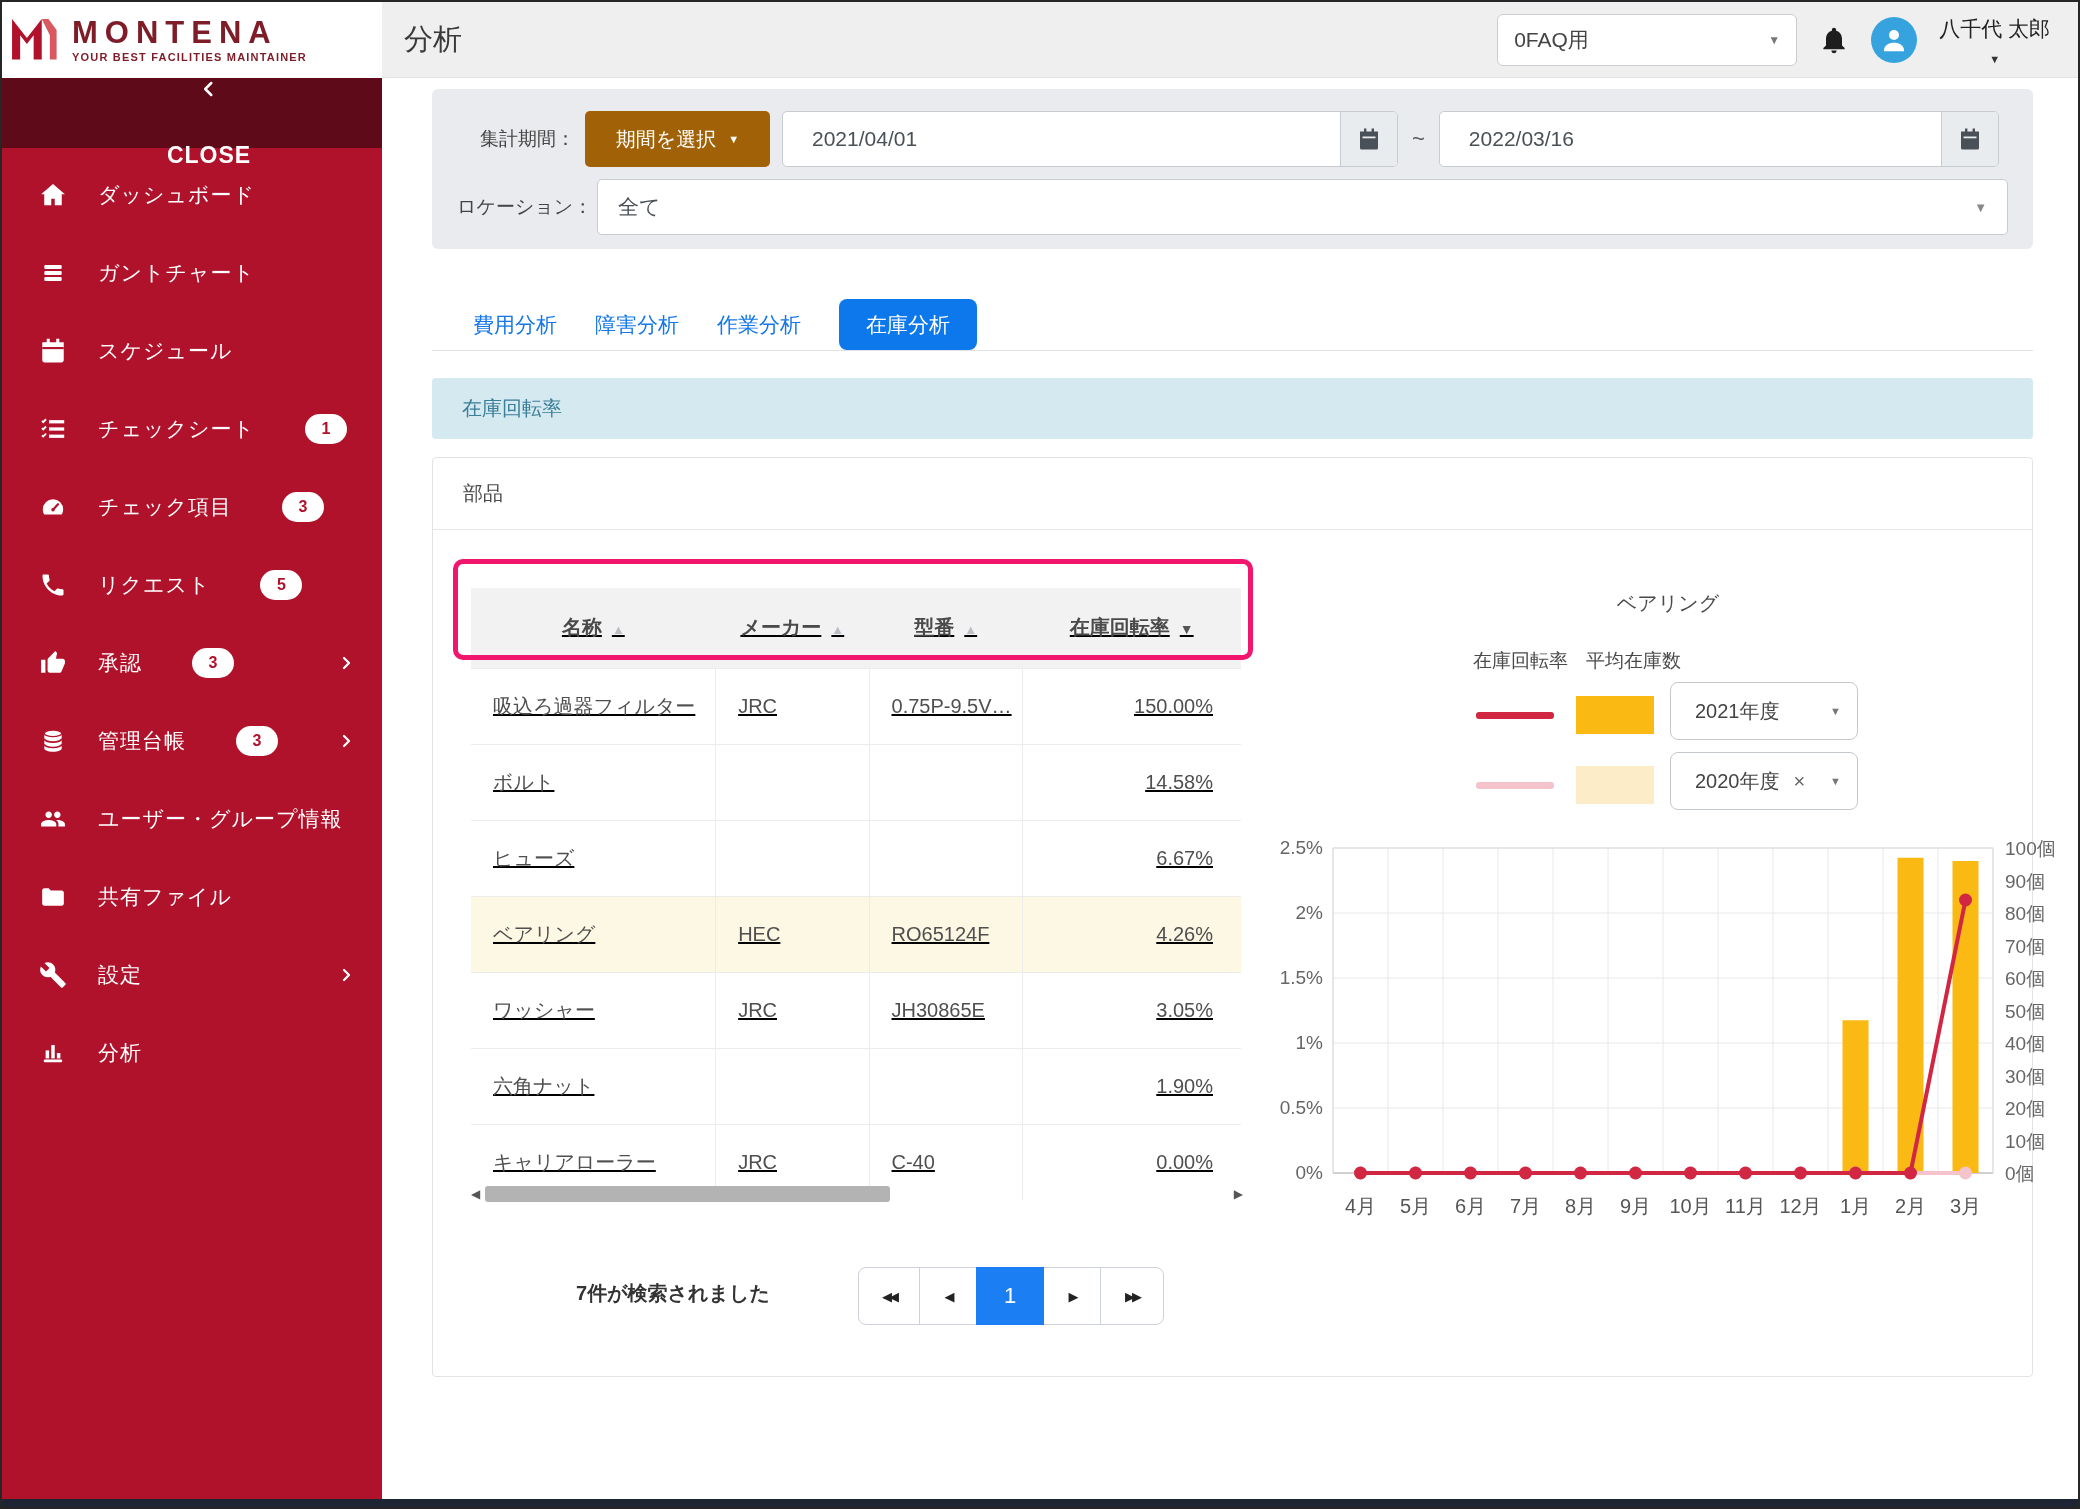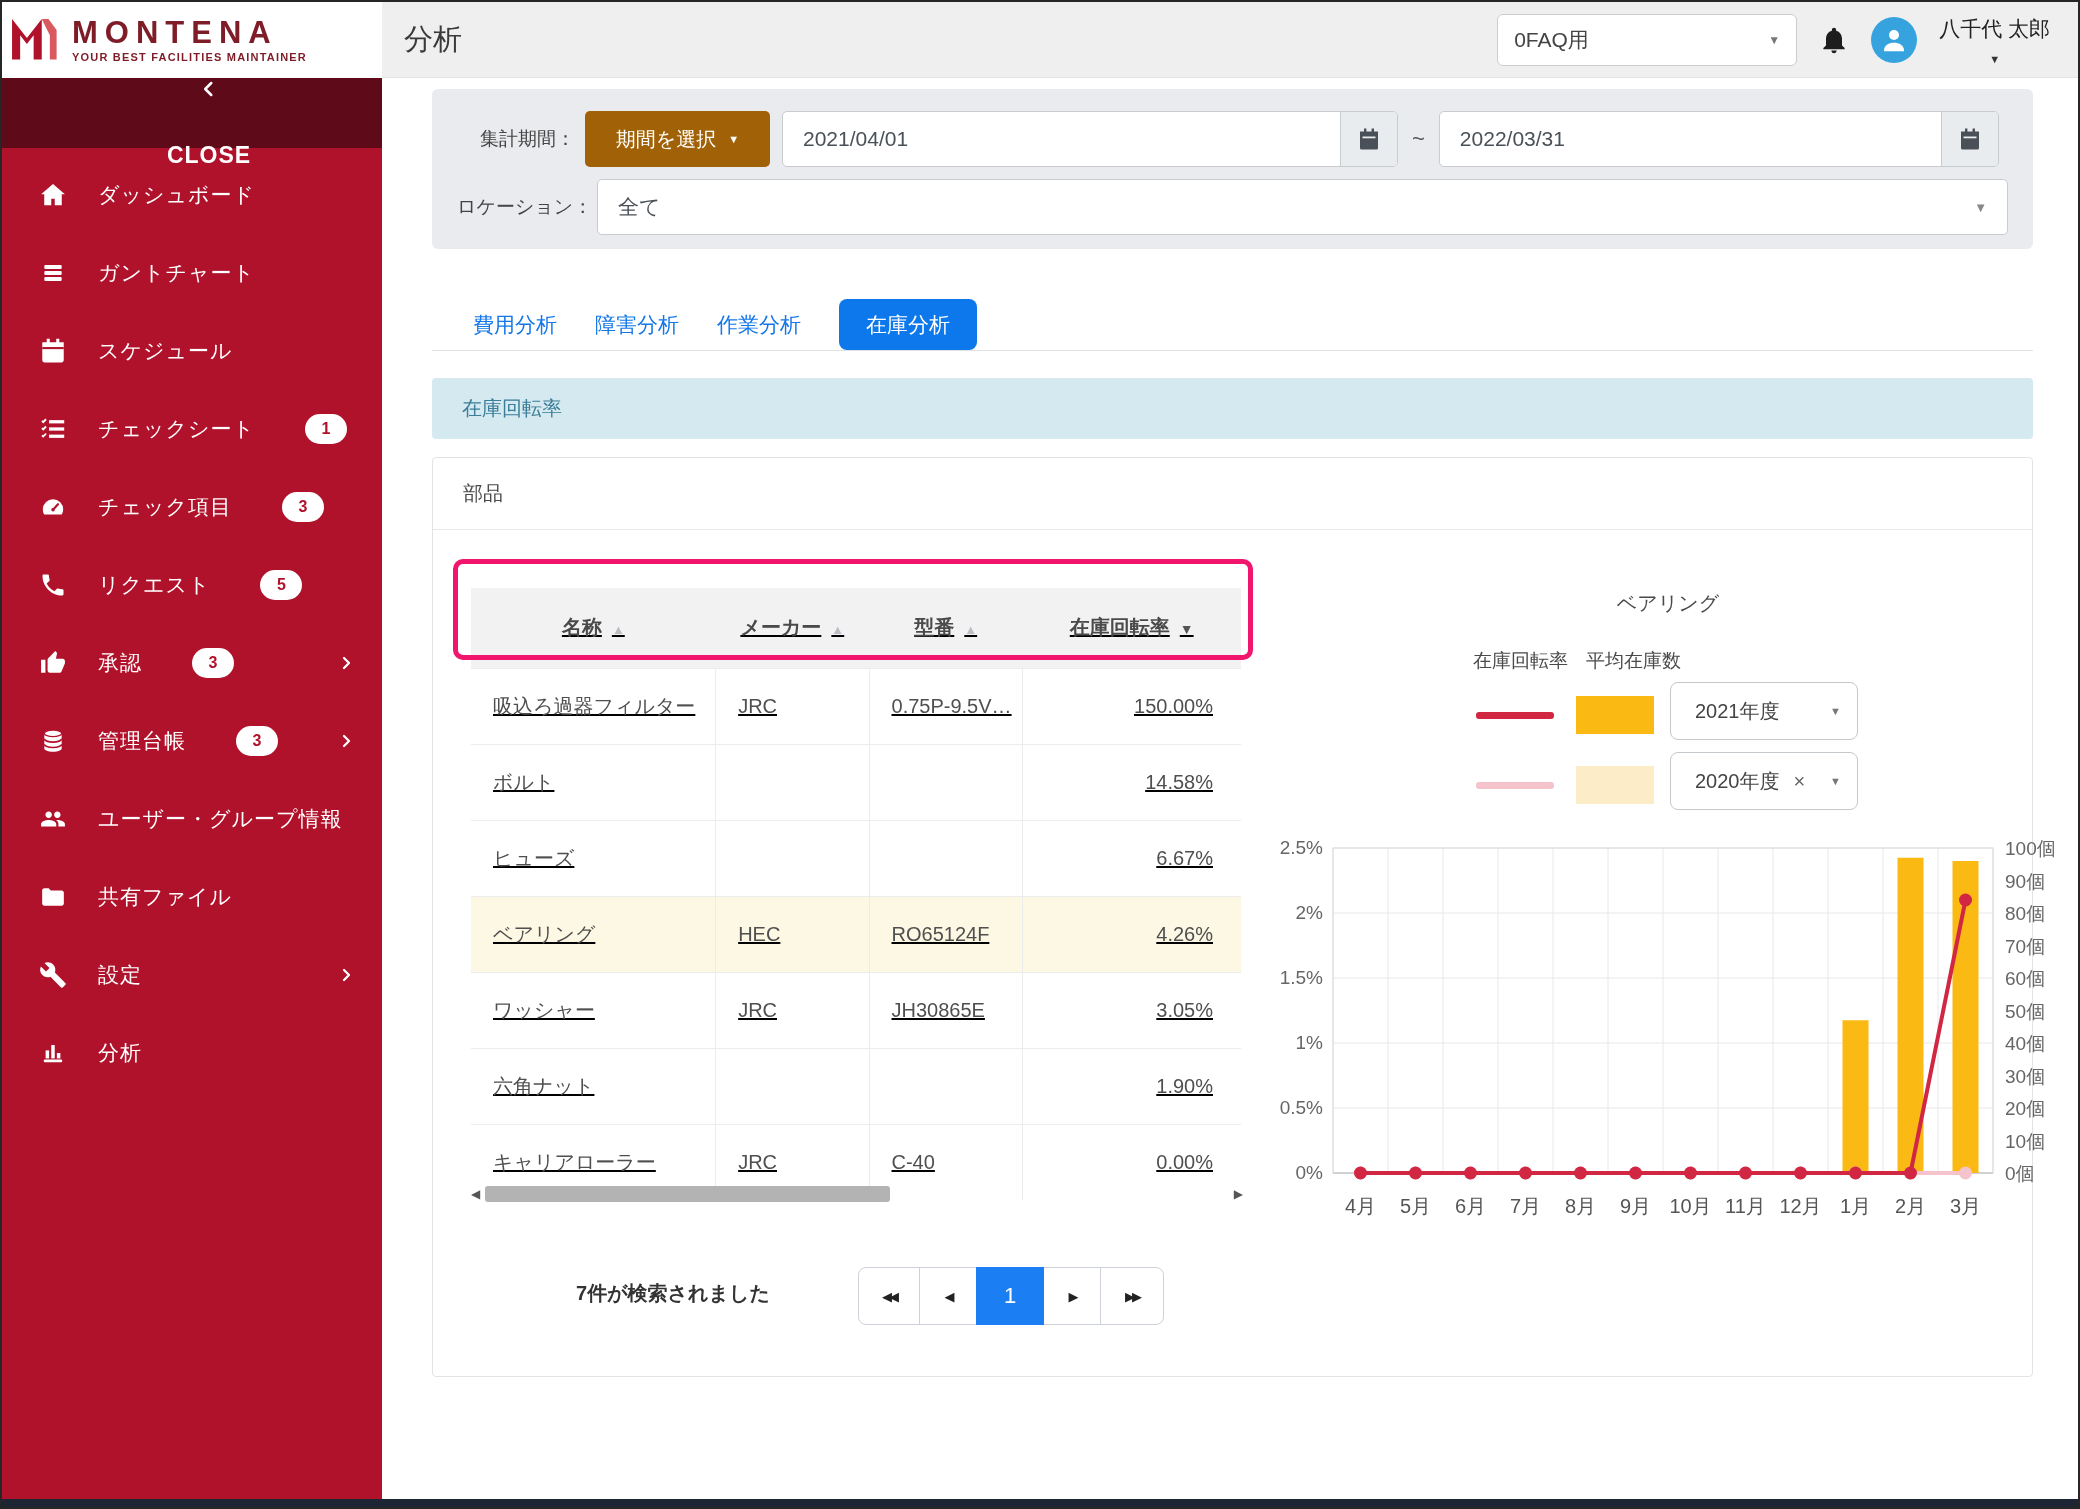--- a/index.html
+++ b/index.html
@@ -32,21 +32,21 @@
   .user-menu .caret { font-size:11px; color:#333; }
 
   
   .filter-panel { margin:11px 45px 0 50px; height:160px; background:#e9ebee; border-radius:6px; padding:22px 25px 0 25px; }
   .frow { display:flex; align-items:center; margin-bottom:12px; }
   .flabel { width:118px; text-align:right; font-size:19px; color:#444; margin-right:10px; white-space:nowrap; }
   .period-btn { width:185px; height:56px; background:#a16207; color:#fff; border:none; border-radius:5px; font-size:20px; display:flex; align-items:center; justify-content:center; gap:12px; cursor:pointer; font-family:inherit; }
   .period-btn .caret { font-size:11px; }
   .date-group { display:flex; height:56px; border:1px solid #c8cccf; border-radius:5px; overflow:hidden; background:#fff; }
   .dg1 { width:616px; } .dg2 { width:560px; }
-  .date-input { flex:1; display:flex; align-items:center; padding-left:20px; font-size:21px; color:#495057; }
+  .date-input { flex:1; display:flex; align-items:center; padding-left:29px; font-size:21px; color:#495057; }
   .date-addon { width:57px; background:#e9ecef; border-left:1px solid #c8cccf; display:flex; align-items:center; justify-content:center; cursor:pointer; }
   .tilde { margin:0 14px; font-size:22px; color:#555; }
   .loc-select { flex:1; height:56px; background:#fff; border:1px solid #c8cccf; border-radius:5px; display:flex; align-items:center; padding:0 20px; font-size:21px; color:#495057; cursor:pointer; }
   .loc-select .caret { margin-left:auto; font-size:13px; color:#888; }
 
   
   .tabs { margin:50px 45px 0 50px; height:52px; display:flex; align-items:stretch; gap:38px; padding-left:41px; border-bottom:1px solid #dfe3e6;font-family:Liberation Serif, serif; }
   .tab { display:flex; align-items:center; font-size:21px; color:#1577e8; cursor:pointer; }
   .tab.active { background:#0d78ec; color:#fff; border-radius:8px; padding:0 27px; }
 
@@ -296,21 +296,21 @@
           <div class="date-addon">
             <svg width="24" height="26" viewBox="0 0 24 24" fill="#495057">
                 <path d="M7 1.5h2.4V5H7zM14.6 1.5H17V5h-2.4z"></path>
                 <path d="M3 4.5h18V21a1.5 1.5 0 0 1-1.5 1.5h-15A1.5 1.5 0 0 1 3 21zM5.5 9.5h13v10h-13z" fill="#495057"></path>
                 <rect x="5.5" y="9.5" width="13" height="1.8" fill="#e9ecef"></rect>
               </svg>
           </div>
         </div>
         <span class="tilde">~</span>
         <div class="date-group dg2">
-          <div class="date-input">2022/03/31</div>
+          <div class="date-input">2022/03/16</div>
           <div class="date-addon">
             <svg width="24" height="26" viewBox="0 0 24 24" fill="#495057">
                 <path d="M7 1.5h2.4V5H7zM14.6 1.5H17V5h-2.4z"></path>
                 <path d="M3 4.5h18V21a1.5 1.5 0 0 1-1.5 1.5h-15A1.5 1.5 0 0 1 3 21z" fill="#495057"></path>
                 <rect x="5.5" y="9.5" width="13" height="1.8" fill="#e9ecef"></rect>
               </svg>
           </div>
         </div>
       </div>
       <div class="frow">

